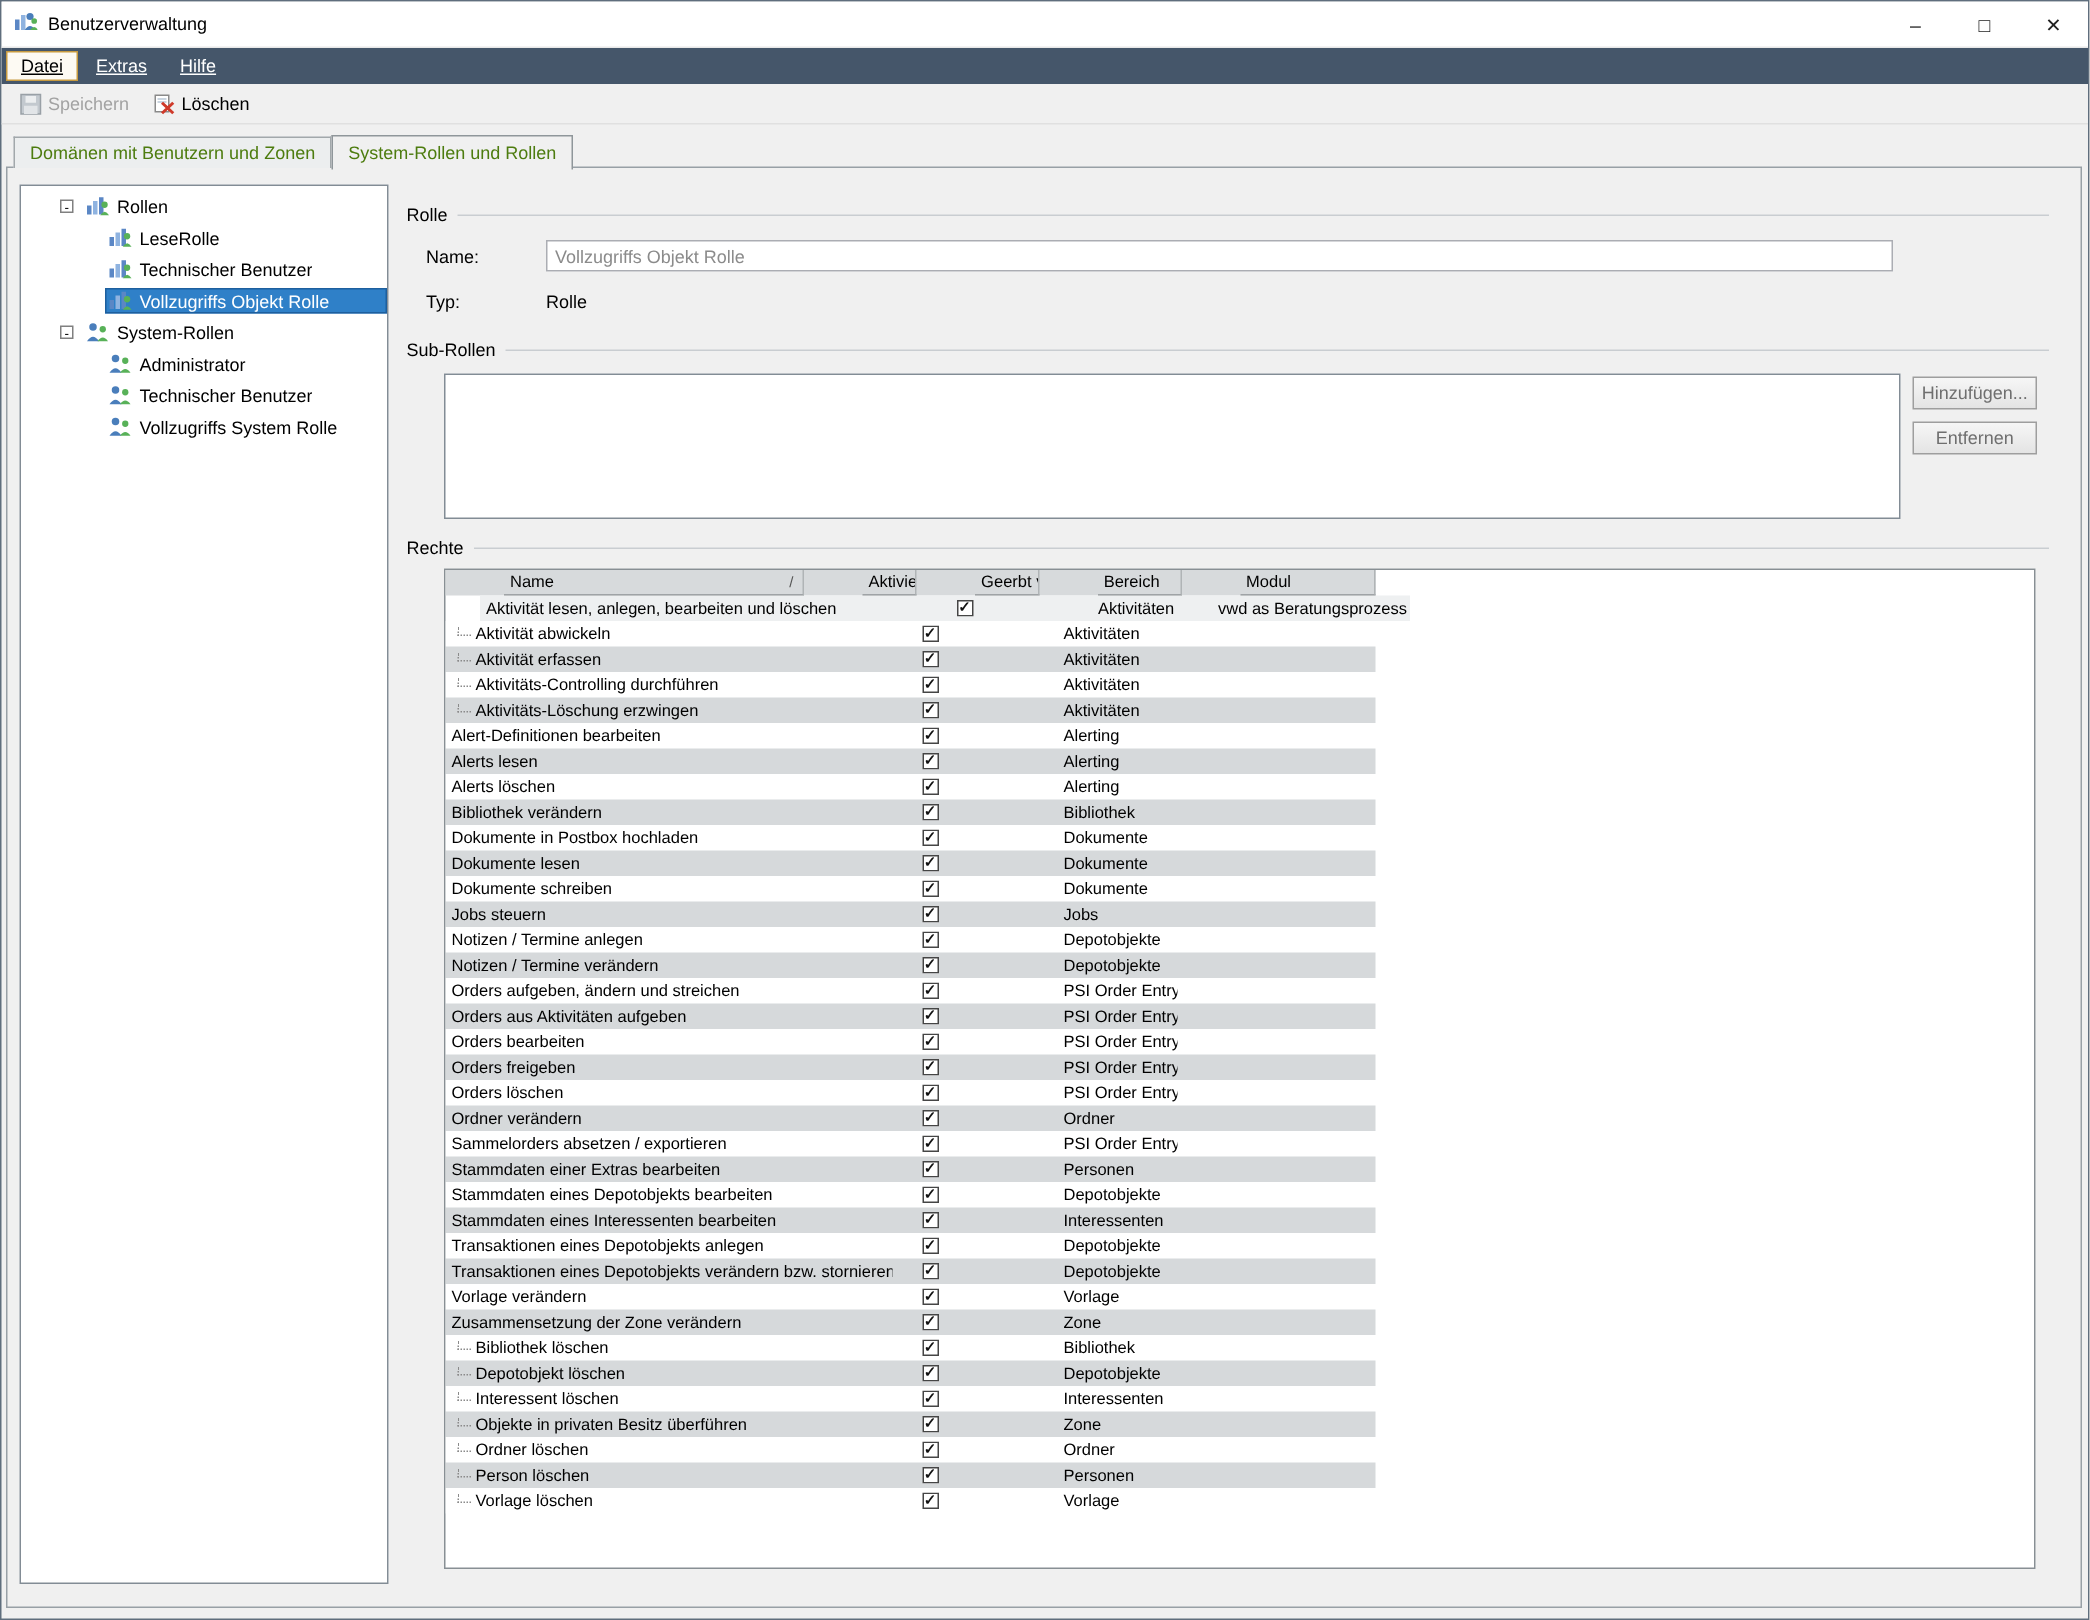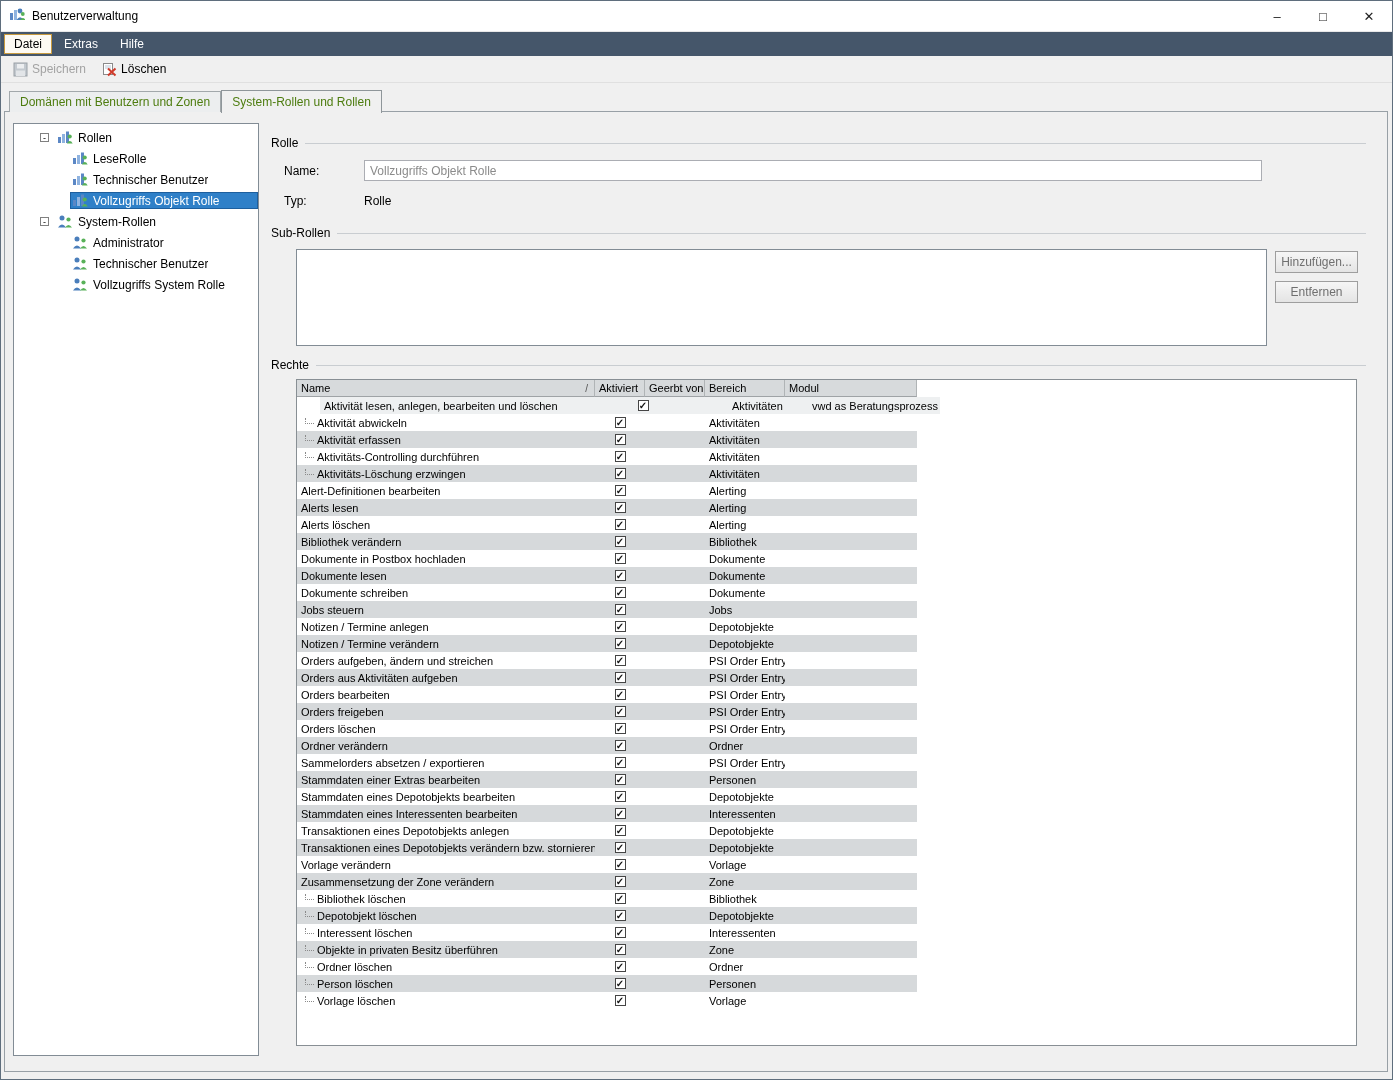--- a/index.html
+++ b/index.html
@@ -21,21 +21,21 @@
   .titlebar .title { font-size:12px; }
   .win-controls { position:absolute; right:0; top:0; height:31px; display:flex; }
   .win-btn { width:46px; height:31px; display:flex; align-items:center; justify-content:center;
              font-size:13px; color:#222; cursor:default; }
 
   
   .menubar {
     position:absolute; left:0; top:31px; right:0; height:24px;
     background:#45566a; display:flex; align-items:center; padding-left:2px;
   }
-  .menu-item { color:#fff; font-size:12px; padding:3px 10px; margin:1px; }
+  .menu-item { color:#fff; font-size:12px; padding:3px 10px; margin:1px;text-decoration:underline; }
   .menu-item.active { background:#fdfaf3; color:#000; border:1px solid #c79a3f; padding:2px 9px; }
 
   
   .toolbar {
     position:absolute; left:0; top:55px; right:0; height:27px;
     background:#f0f0f0; display:flex; align-items:center; padding-left:8px; gap:8px;
     border-bottom:1px solid #e0e0e0;
   }
   .tool-btn { display:flex; align-items:center; gap:4px; font-size:12px; padding:2px 4px; }
   .tool-btn.disabled { color:#a3a3a3; }
@@ -96,21 +96,21 @@
   }
 
   
   .rights-container {
     position:absolute; left:295px; top:378px; width:1061px; height:667px;
     background:#fff; border:1px solid #888f94; overflow:hidden;
   }
   .thead { display:flex; height:17px; width:620px; background:#d7dadc; }
   .hcell {
     font-size:11px; padding:1px 4px; border-right:1px solid #b0b4b6; border-bottom:1px solid #9fa3a6;
-    display:flex; align-items:center; background:#d7dadc; overflow:hidden; white-space:nowrap;
+    display:flex; align-items:center; background:#d7dadc; overflow:hidden; white-space:nowrap;margin-left:39px;
   }
   .hc-name { width:298px; } .hc-akt { width:50px; } .hc-geerbt { width:60px; }
   .hc-bereich { width:80px; } .hc-modul { width:132px; }
   .sort-ind { margin-left:auto; font-size:10px; color:#555; padding-right:2px; }
 
   .trow { display:flex; align-items:center; height:17px; width:620px; font-size:11px; }
   .trow.odd { background:#d6d9db; }
   .trow.even { background:#ffffff; }
   .trow.focus { background:#eef0f1;margin-left:23px; }
   .cell { overflow:hidden; white-space:nowrap; }

